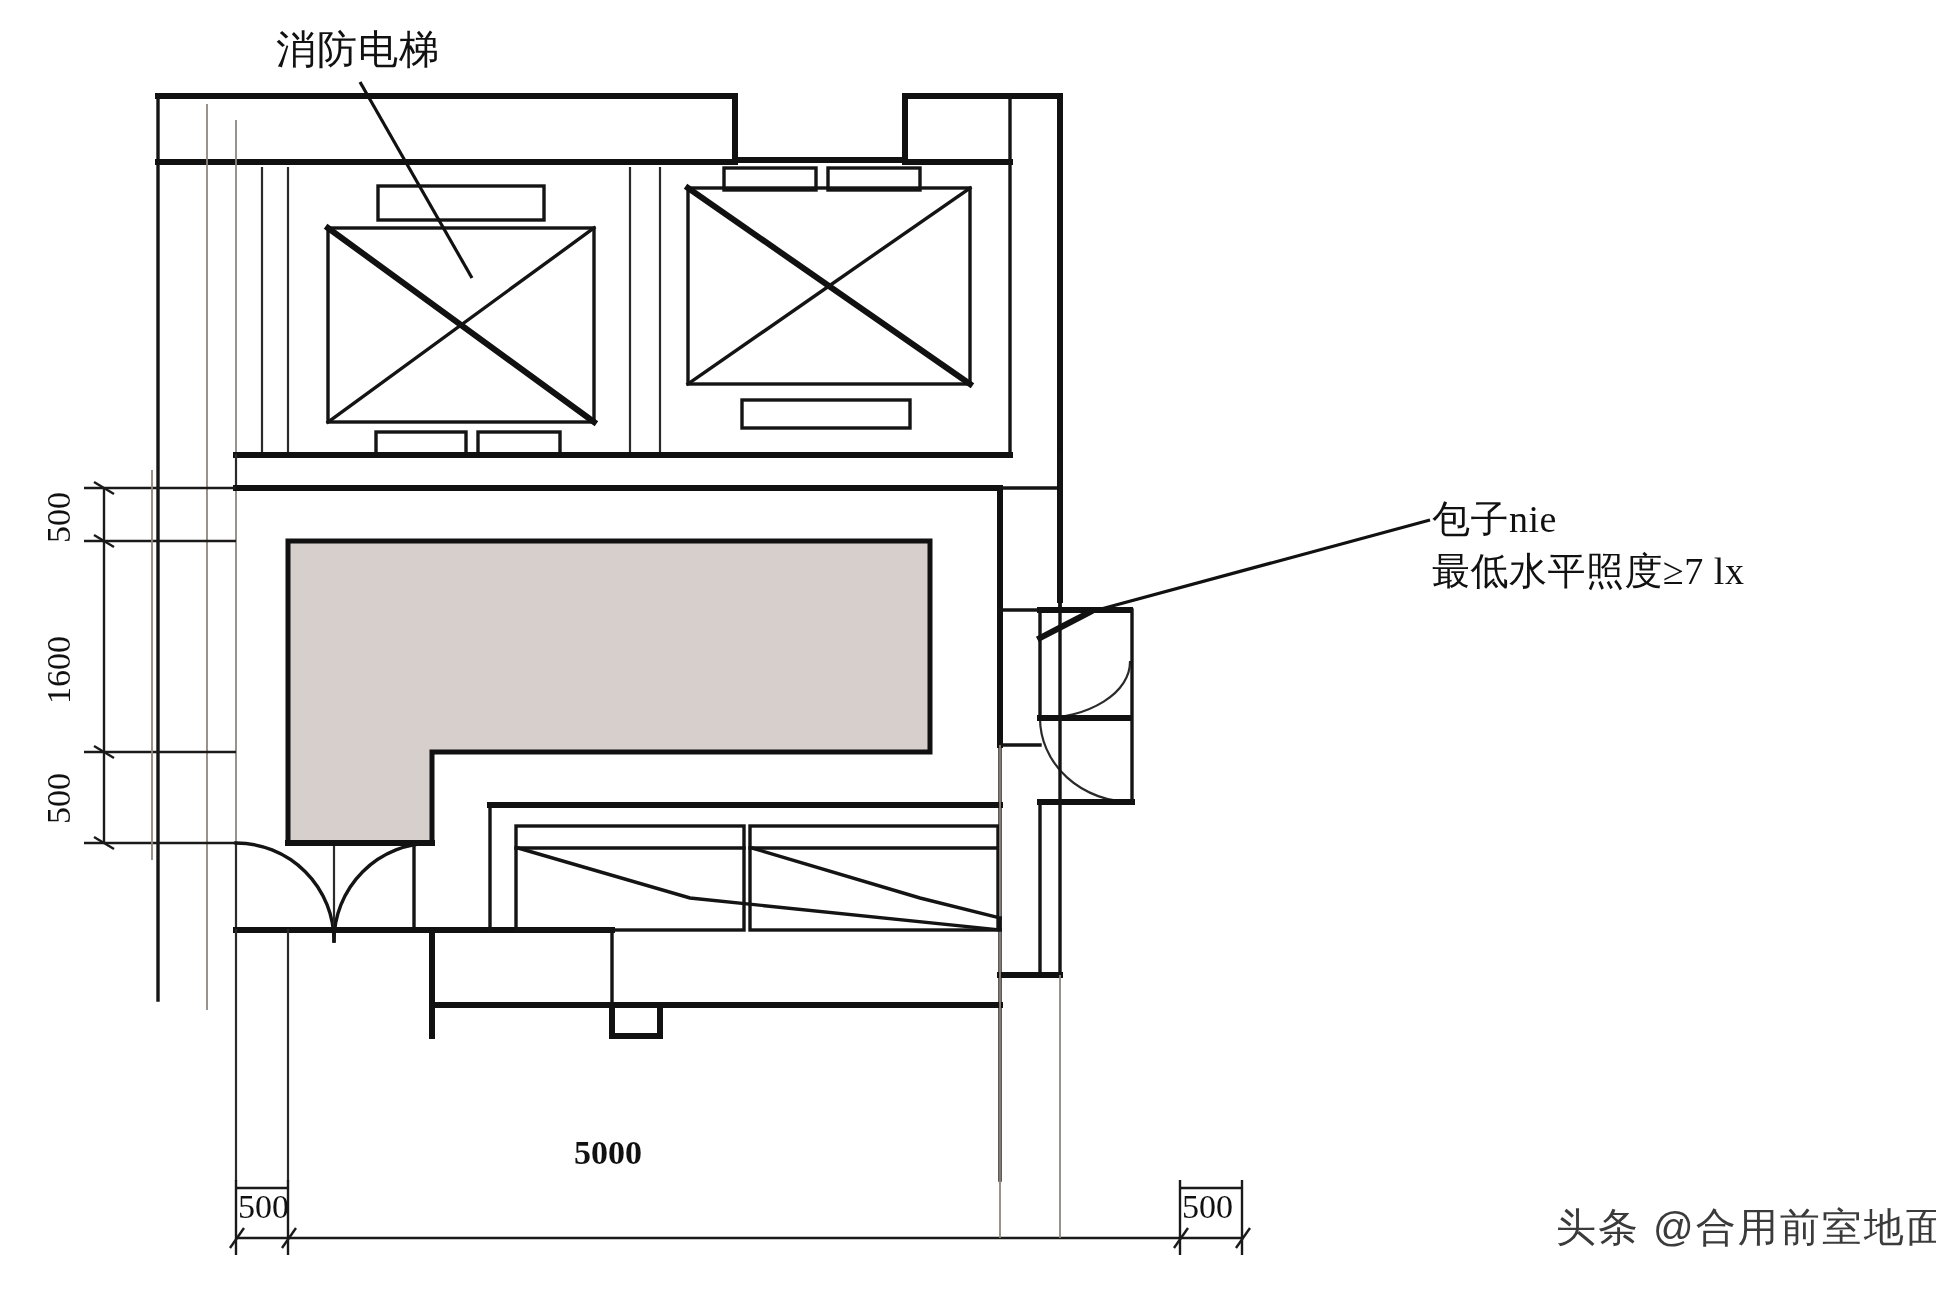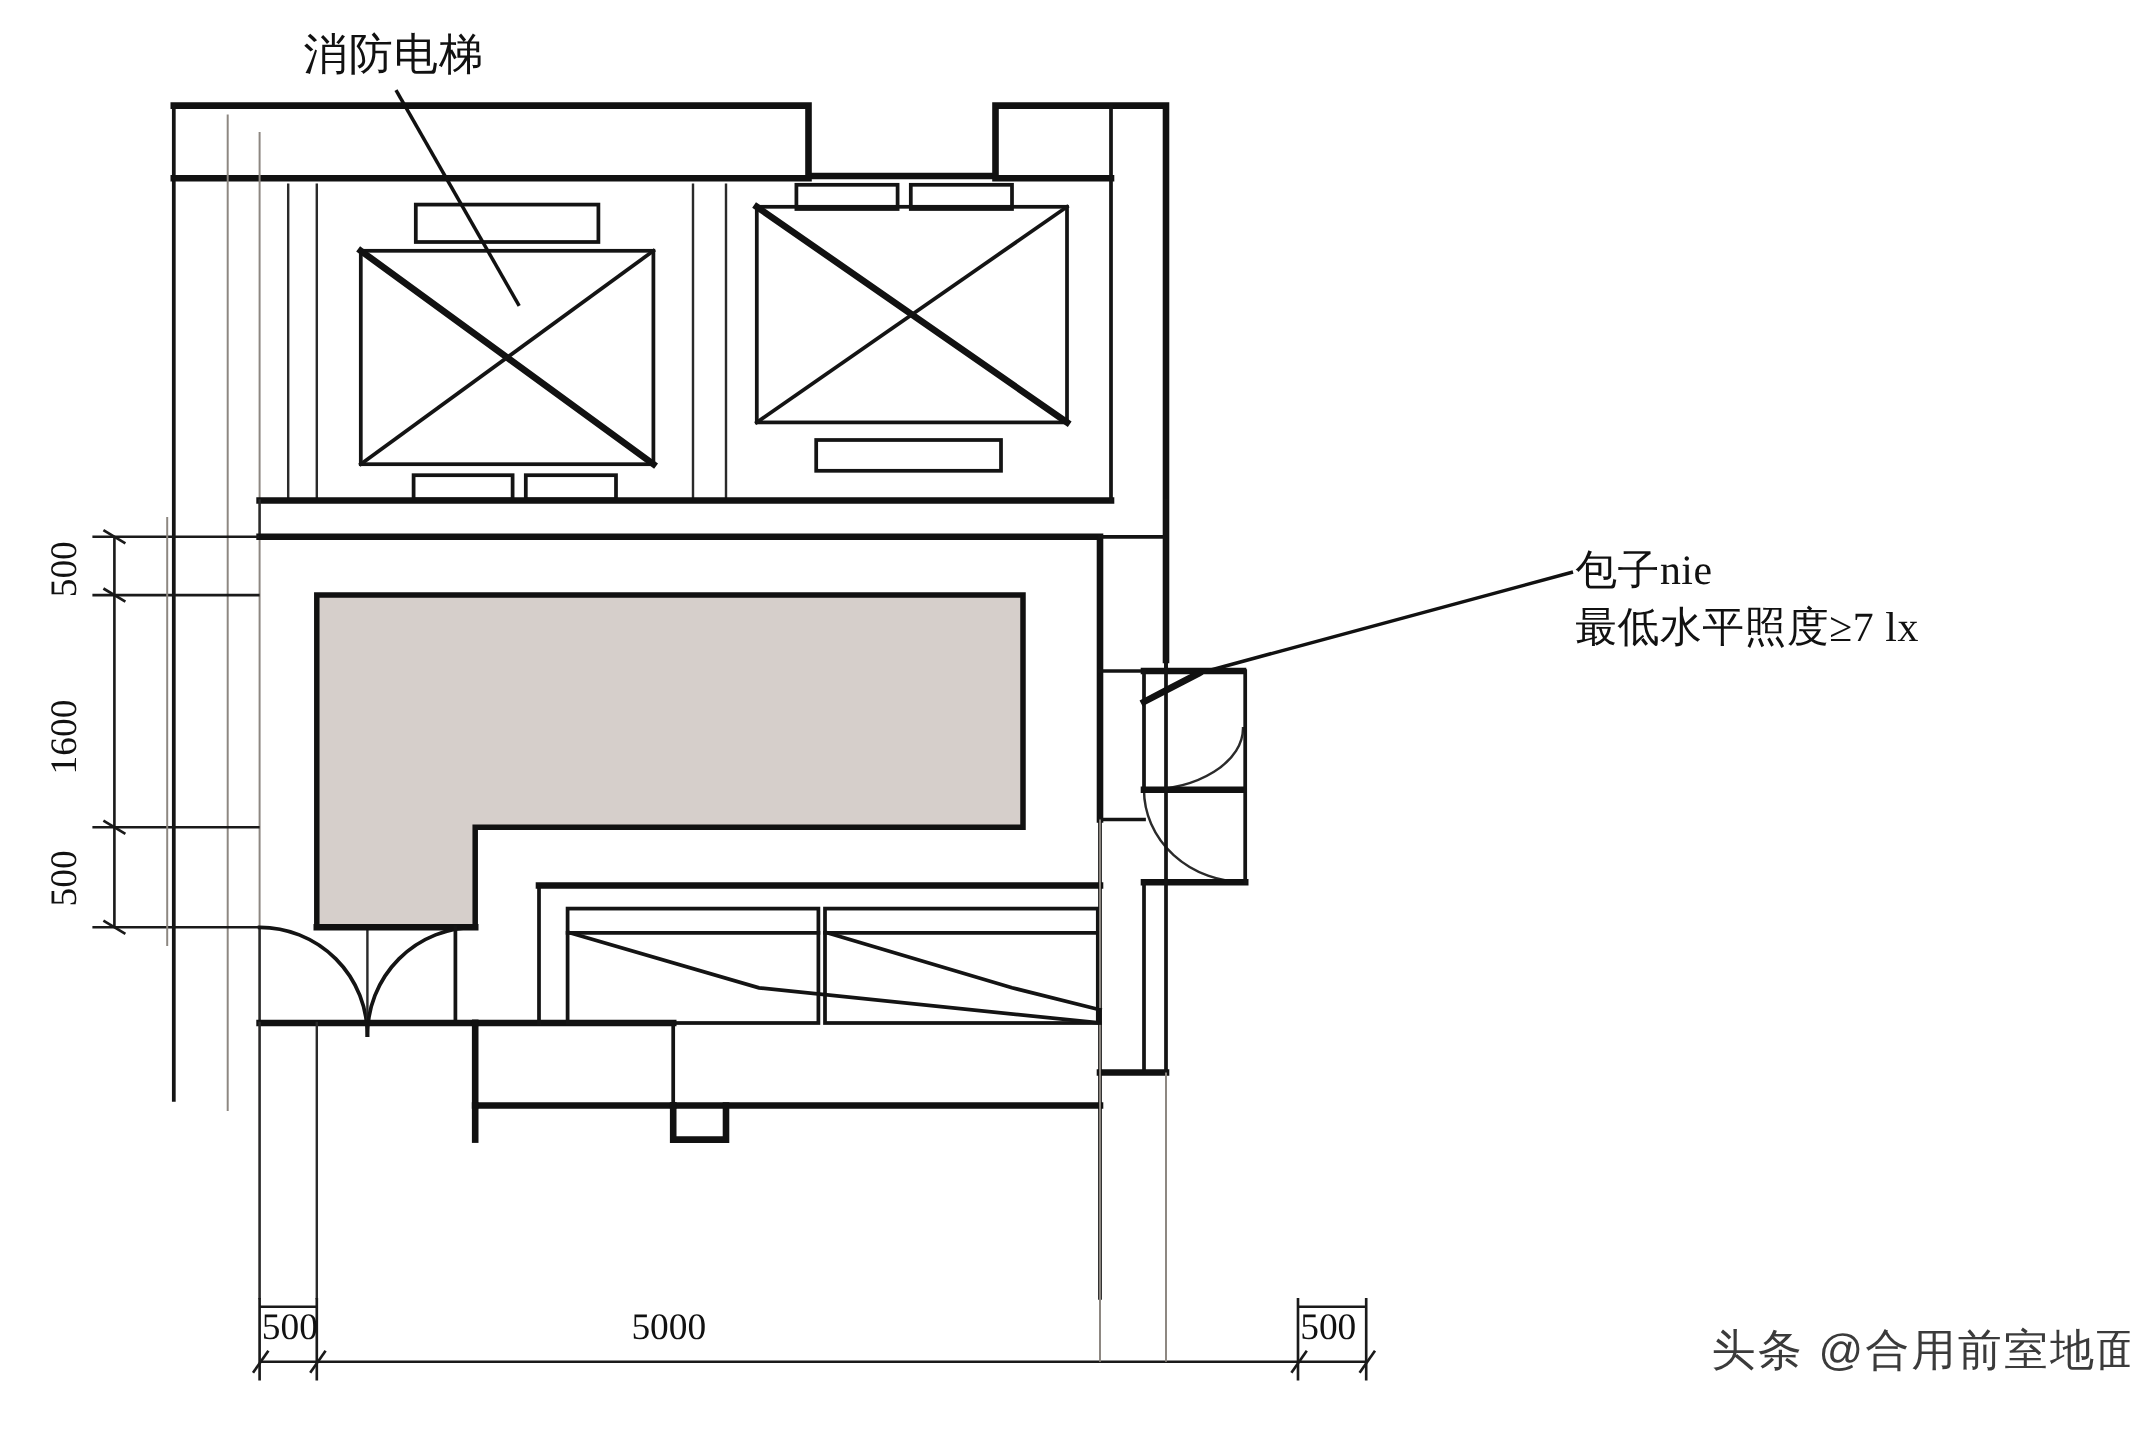--- a/index.html
+++ b/index.html
@@ -198,19 +198,19 @@
         writing-mode:vertical-rl; transform:rotate(180deg);">500</div>
 
   <div class="lbl dim dim-v" style="left:38px; top:608px; width:56px; height:96px;
         writing-mode:vertical-rl; transform:rotate(180deg);">1600</div>
 
   <div class="lbl dim dim-v" style="left:38px; top:752px; width:56px; height:72px;
         writing-mode:vertical-rl; transform:rotate(180deg);">500</div>
 
   <div class="lbl dim" style="left:238px; top:1186px;">500</div>
 
-  <div class="lbl dim" style="left:574px; top:1186px;">5000</div>
+  <div class="lbl dim" style="left:574px; top:1132px;font-weight:bold;">5000</div>
 
   <div class="lbl dim" style="left:1182px; top:1186px;">500</div>
 
   <div class="watermark" style="left:1556px; top:1200px;">头条 @合用前室地面</div>
 
 </div>
 
 </body></html>

